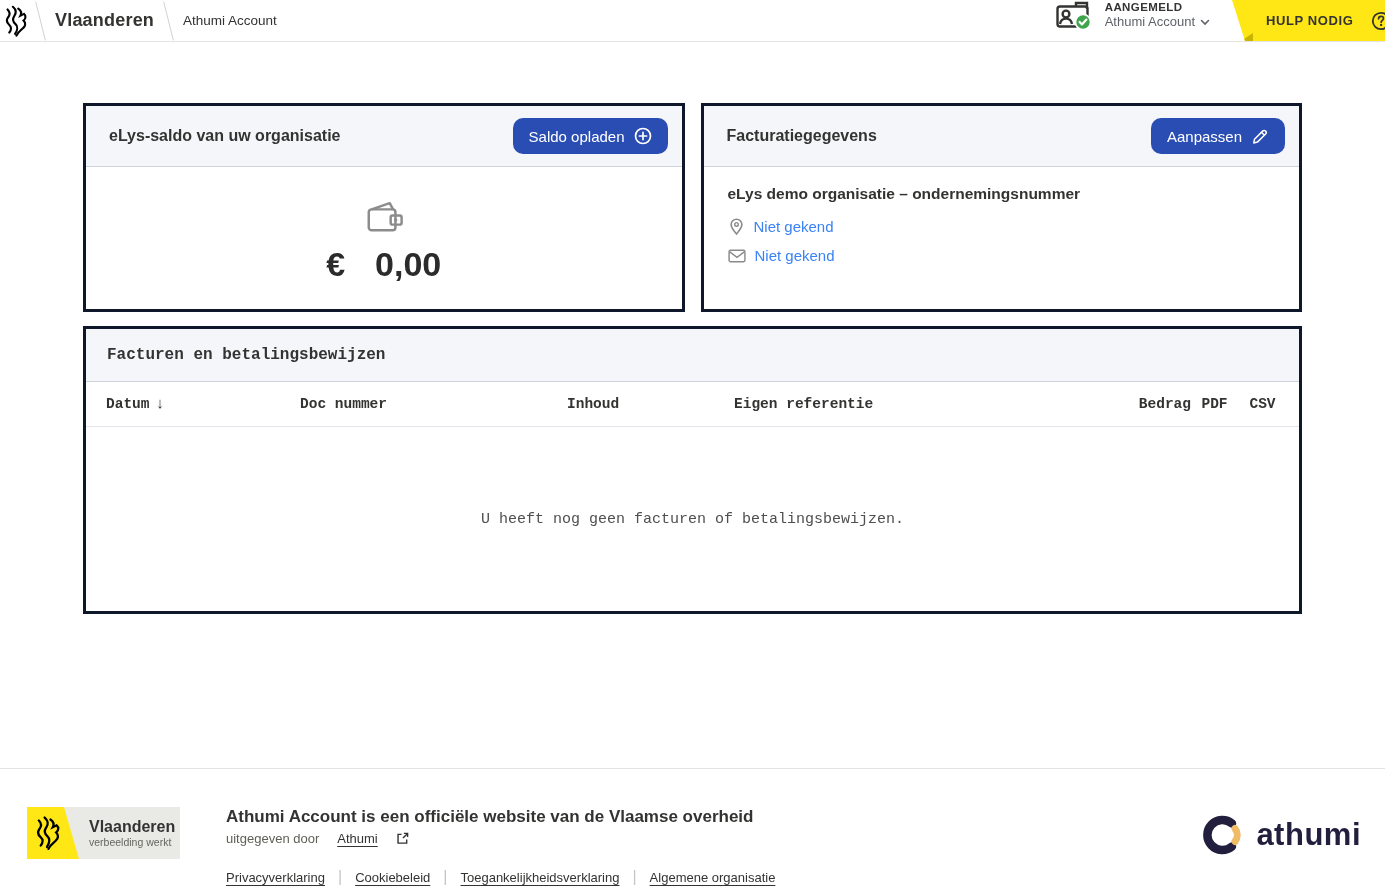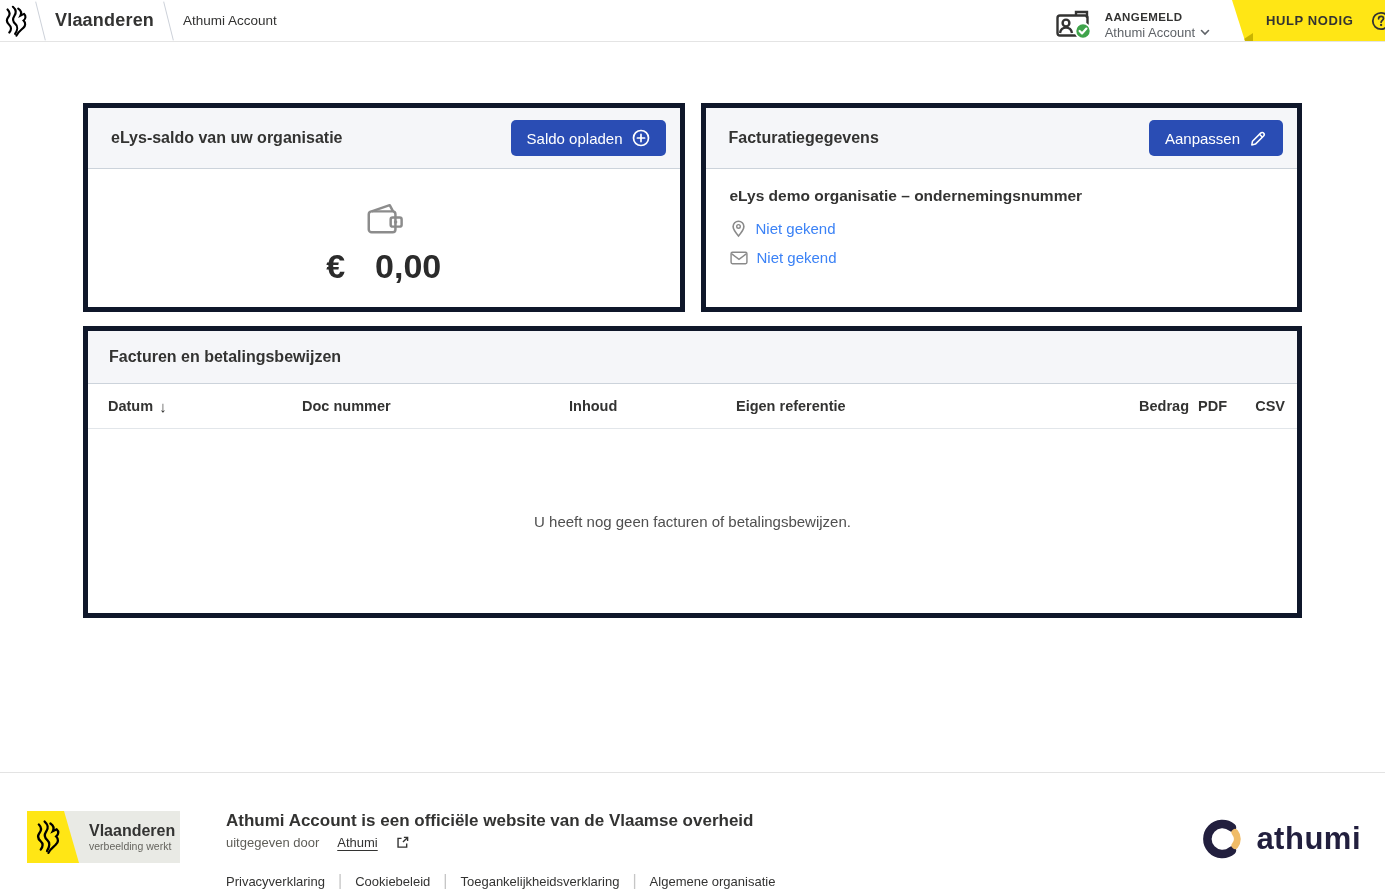--- a/index.html
+++ b/index.html
@@ -8,59 +8,59 @@
 
   
   .topbar { position:relative; height:42px; display:flex; align-items:stretch;
     border-bottom:1px solid #e4e4e4; background:#fff; }
   .topbar-left { display:flex; align-items:center; }
   .lion-wrap { width:30px; display:flex; align-items:center; justify-content:center; padding-left:2px; }
   .slash { width:1px; height:40px; background:#ccd1d9; transform:rotate(-14deg); margin:0 10px; }
   .brand { font-size:18px; font-weight:bold; letter-spacing:.2px; color:#333332; padding:0 4px; }
   .app-name { font-size:13.5px; color:#333332; padding:0 4px; }
   .topbar-right { margin-left:auto; display:flex; align-items:stretch; }
-  .user-box { display:flex; align-items:flex-end; gap:10px; padding:0 22px 0 8px; cursor:pointer; }
+  .user-box { display:flex; align-items:flex-start; gap:10px; padding:0 22px 0 8px; cursor:pointer; }
   .user-texts { display:flex; flex-direction:column; line-height:1.25; }
   .user-status { font-size:11.5px; font-weight:bold; letter-spacing:.4px; color:#333332; }
   .user-account { font-size:13px; color:#5f6368; display:flex; align-items:center; gap:5px; }
   .help-ribbon { position:relative; background:#ffe615; display:flex; align-items:center;
     gap:18px; padding:0 22px 0 34px; cursor:pointer;
     clip-path:polygon(0 0, 100% 0, 100% 100%, 13px 100%); width:153px; }
   .help-fold { position:absolute; left:9px; bottom:0; width:12px; height:8px;
     background:#c9b400; clip-path:polygon(0 100%, 100% 0, 100% 100%); }
   .help-label { font-size:13px; font-weight:bold; letter-spacing:.6px; color:#333332; white-space:nowrap; }
 
   
   main { width:1219px; margin:61px auto 0 auto; }
   .cards-row { display:flex; gap:16px; }
-  .card { border:5px solid #0f172a; background:#fff; }
+  .card { border:3px solid #0f172a; background:#fff; }
   .card-half { width:602px; height:209px; }
   .card-head { height:61px; background:#f5f6f9; border-bottom:1px solid #ccd3db;
     display:flex; align-items:center; justify-content:space-between; padding:0 14px 0 23px; }
   .card-title { font-size:16px; font-weight:bold; color:#333332; }
   .btn-primary { display:flex; align-items:center; gap:9px; background:#2a4db4; color:#fff;
-    border:none; border-radius:5px; height:36px; padding:0 16px; font-size:15px;
+    border:none; border-radius:10px; height:36px; padding:0 16px; font-size:15px;
     font-family:"Liberation Sans", sans-serif; cursor:pointer; }
   .balance-body { height:147px; display:flex; flex-direction:column; align-items:center; justify-content:center; gap:8px; }
   .balance-amount { display:flex; align-items:baseline; gap:30px; font-size:34px; font-weight:bold; color:#2b2b2b; }
   .billing-body { padding:18px 24px; }
   .billing-org { font-size:15.5px; font-weight:bold; color:#333332; margin-bottom:14px; }
   .billing-row { display:flex; align-items:center; gap:9px; color:#3b82f6; font-size:15px; margin-top:11px; }
 
-  .table-card { width:1219px; margin-top:14px; margin-bottom:154px; }
+  .table-card { width:1219px; margin-top:14px; margin-bottom:154px;font-family:Liberation Mono, monospace; }
   .table-title-bar { height:53px; background:#f5f6f9; border-bottom:1px solid #ccd3db;
     display:flex; align-items:center; padding:0 21px; }
   .table-title { font-size:16px; font-weight:bold; color:#333332; }
   .thead { height:45px; display:flex; align-items:center; padding:0 12px 0 20px;
     border-bottom:1px solid #e2e6ea; font-size:14.5px; font-weight:bold; color:#333332; }
   .th { white-space:nowrap; }
   .th-datum { width:194px; display:flex; align-items:center; gap:6px; cursor:pointer; }
   .th-doc { width:267px; } .th-inhoud { width:167px; } .th-ref { flex:1; }
   .th-bedrag { width:64px; text-align:right; } .th-pdf { width:47px; text-align:center; }
-  .th-csv { width:49px; text-align:right; }
+  .th-csv { width:49px; text-align:center; }
   .sort-arrow { font-weight:normal; font-size:15px; }
   .tbody-empty { height:184px; display:flex; align-items:center; justify-content:center;
     font-size:15px; color:#4f4f4f; }
 
   
   footer { border-top:1px solid #e3e3e3; height:126px; display:flex; align-items:flex-start;
     padding:38px 24px 0 27px; background:#fff; }
   .vlaanderen-logo { position:relative; width:153px; height:52px; background:#e9eae5;
     display:flex; align-items:center; flex:none; }
   .vl-yellow { position:absolute; left:0; top:0; height:52px; width:52px; background:#ffe615;

